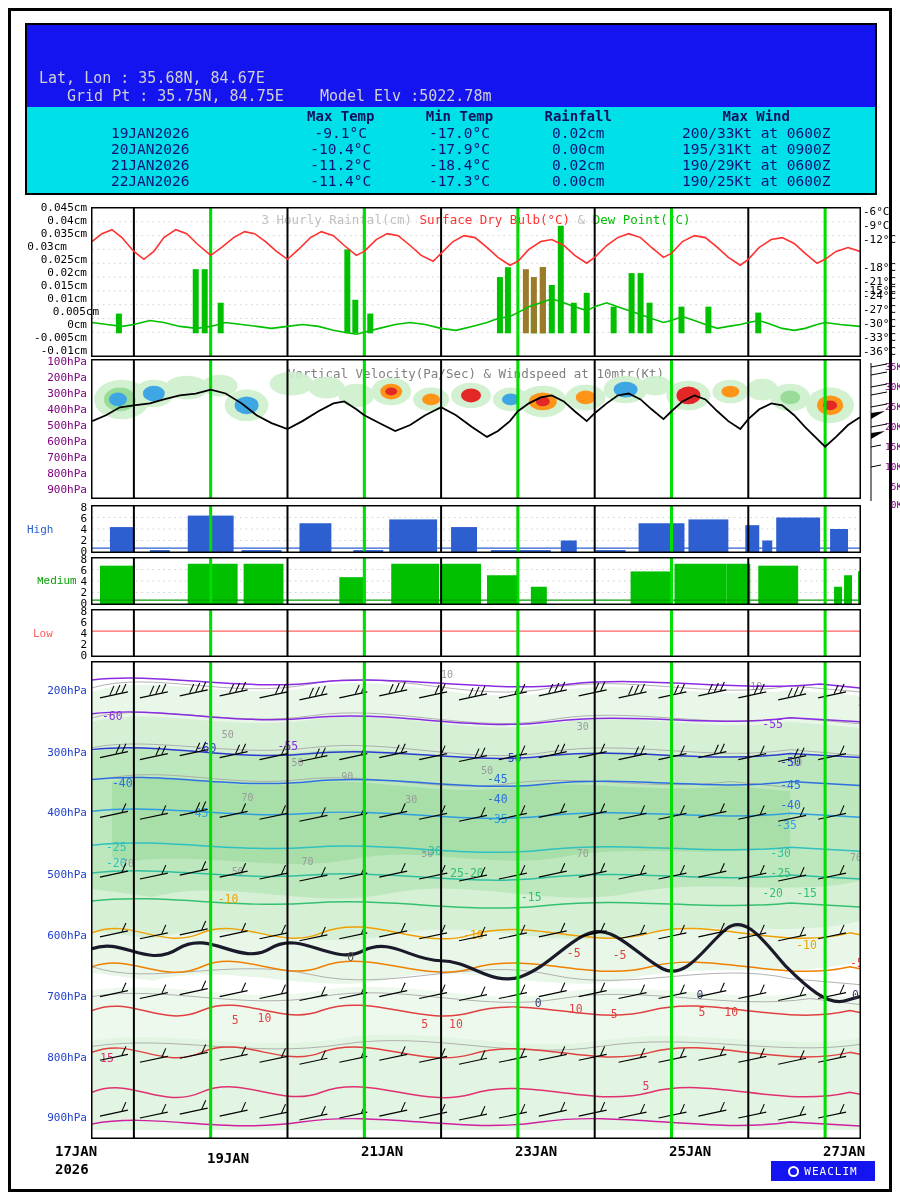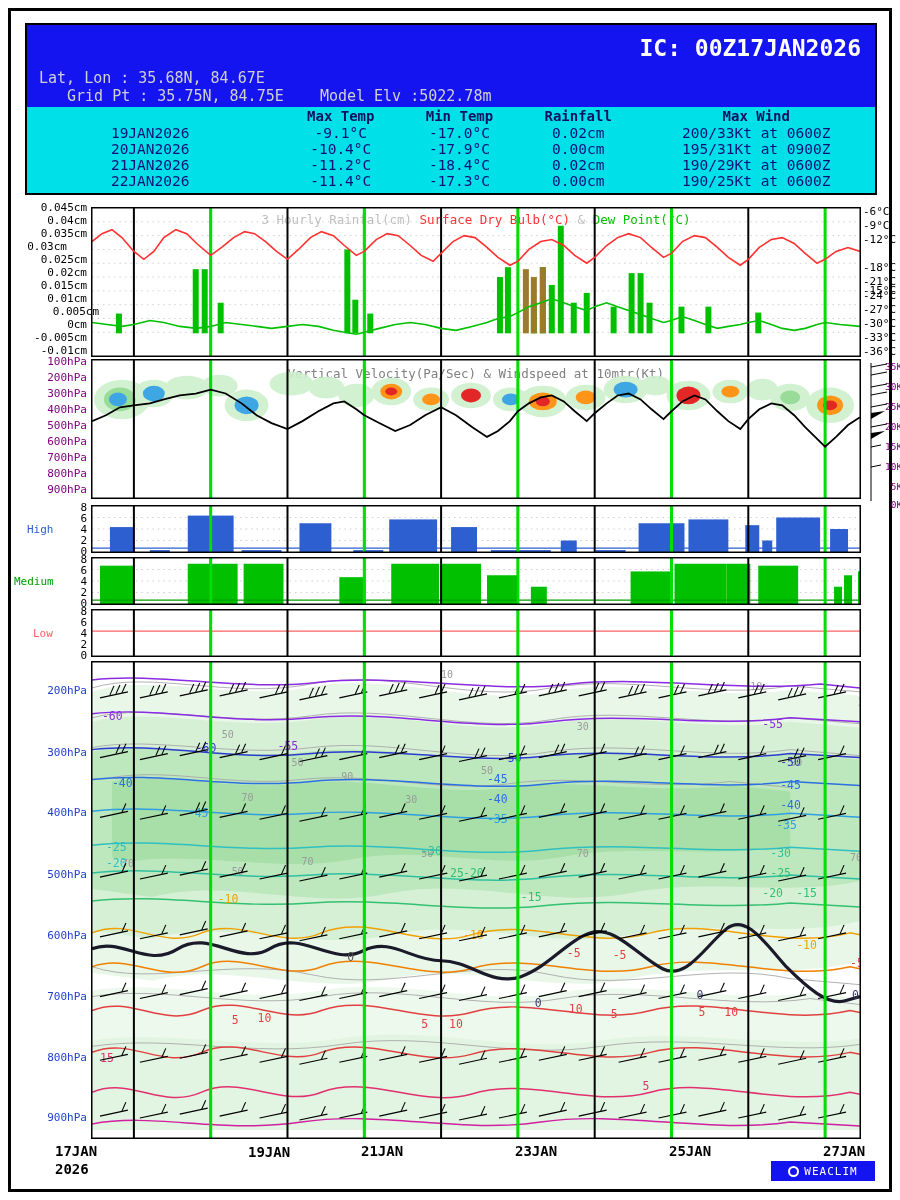--- a/index.html
+++ b/index.html
@@ -104,21 +104,20 @@
   .legend div.lv { position:absolute; right:0; }
 </style>
 </head>
 <body>
 
 <div class="frame">
 
   <div class="hdr">
     <div class="hdr-blue"></div>
 
-    <div class="ic">IC: 00Z17JAN2026</div>
     <div class="latlon">Lat, Lon : 35.68N, 84.67E</div>
     <div class="gridpt">
       <span>Grid Pt  : 35.75N, 84.75E</span>
       &nbsp;&nbsp;&nbsp;<span class="elv">Model Elv :5022.78m</span>
     </div>
 
     <div class="tbl">
       <table>
         <thead>
           <tr>
@@ -473,21 +472,21 @@
       <g stroke="#00e000" stroke-width="3">
         <line x1="119" y1="0" x2="119" y2="48"></line>
           <line x1="273" y1="0" x2="273" y2="48"></line>
         <line x1="427" y1="0" x2="427" y2="48"></line>
           <line x1="581" y1="0" x2="581" y2="48"></line>
         <line x1="735" y1="0" x2="735" y2="48"></line>
       </g>
       <rect x="0" y="0" width="770" height="48" fill="none" stroke="#000" stroke-width="1"></rect>
     </svg>
   </div>
-  <div class="glabel" style="left:3px; top:564px; color:#00a000;">Medium</div>
+  <div class="glabel" style="left:26px; top:564px; color:#00a000;font-family:Liberation Mono, monospace;">Medium</div>
   <div>
     <div class="ylab" style="left:56px; top:542px; width:20px;">8</div>
     <div class="ylab" style="left:56px; top:553px; width:20px;">6</div>
     <div class="ylab" style="left:56px; top:564px; width:20px;">4</div>
     <div class="ylab" style="left:56px; top:575px; width:20px;">2</div>
     <div class="ylab" style="left:56px; top:586px; width:20px;">0</div>
   </div>
 
   <div class="panel" id="lowpanel">
     <svg class="ov" viewBox="0 0 770 48" preserveAspectRatio="none">
@@ -1035,21 +1034,21 @@
     <div class="ylab" style="left:14px; top:795px; width:62px; color:#2040d0;">400hPa</div>
     <div class="ylab" style="left:14px; top:857px; width:62px; color:#2040d0;">500hPa</div>
     <div class="ylab" style="left:14px; top:918px; width:62px; color:#2040d0;">600hPa</div>
     <div class="ylab" style="left:14px; top:979px; width:62px; color:#2040d0;">700hPa</div>
     <div class="ylab" style="left:14px; top:1040px; width:62px; color:#2040d0;">800hPa</div>
     <div class="ylab" style="left:14px; top:1100px; width:62px; color:#2040d0;">900hPa</div>
   </div>
 
   <div class="dateax">
     <span style="left:44px;  top:0;">17JAN</span>
-    <span style="left:196px; top:1px;margin-left:41px;">19JAN</span>
+    <span style="left:196px; top:7px;">19JAN</span>
     <span style="left:350px; top:0;">21JAN</span>
     <span style="left:504px; top:0;">23JAN</span>
     <span style="left:658px; top:0;">25JAN</span>
     <span style="left:812px; top:0;">27JAN</span>
     <span style="left:44px;  top:18px;">2026</span>
   </div>
 
   <div class="logo">
     <span class="dot"></span>
     <span>WEACLIM</span>

